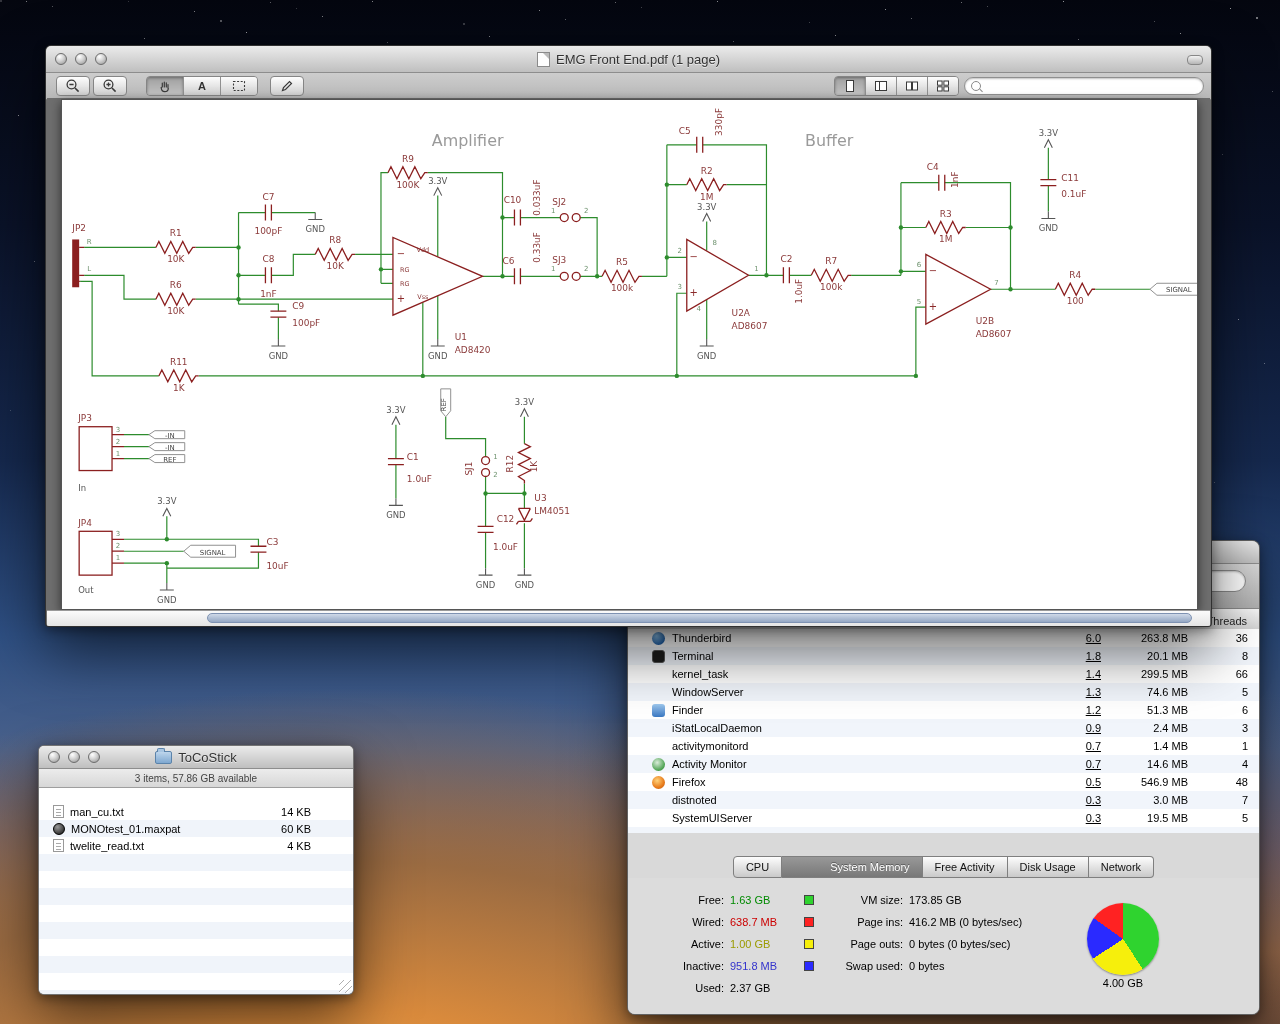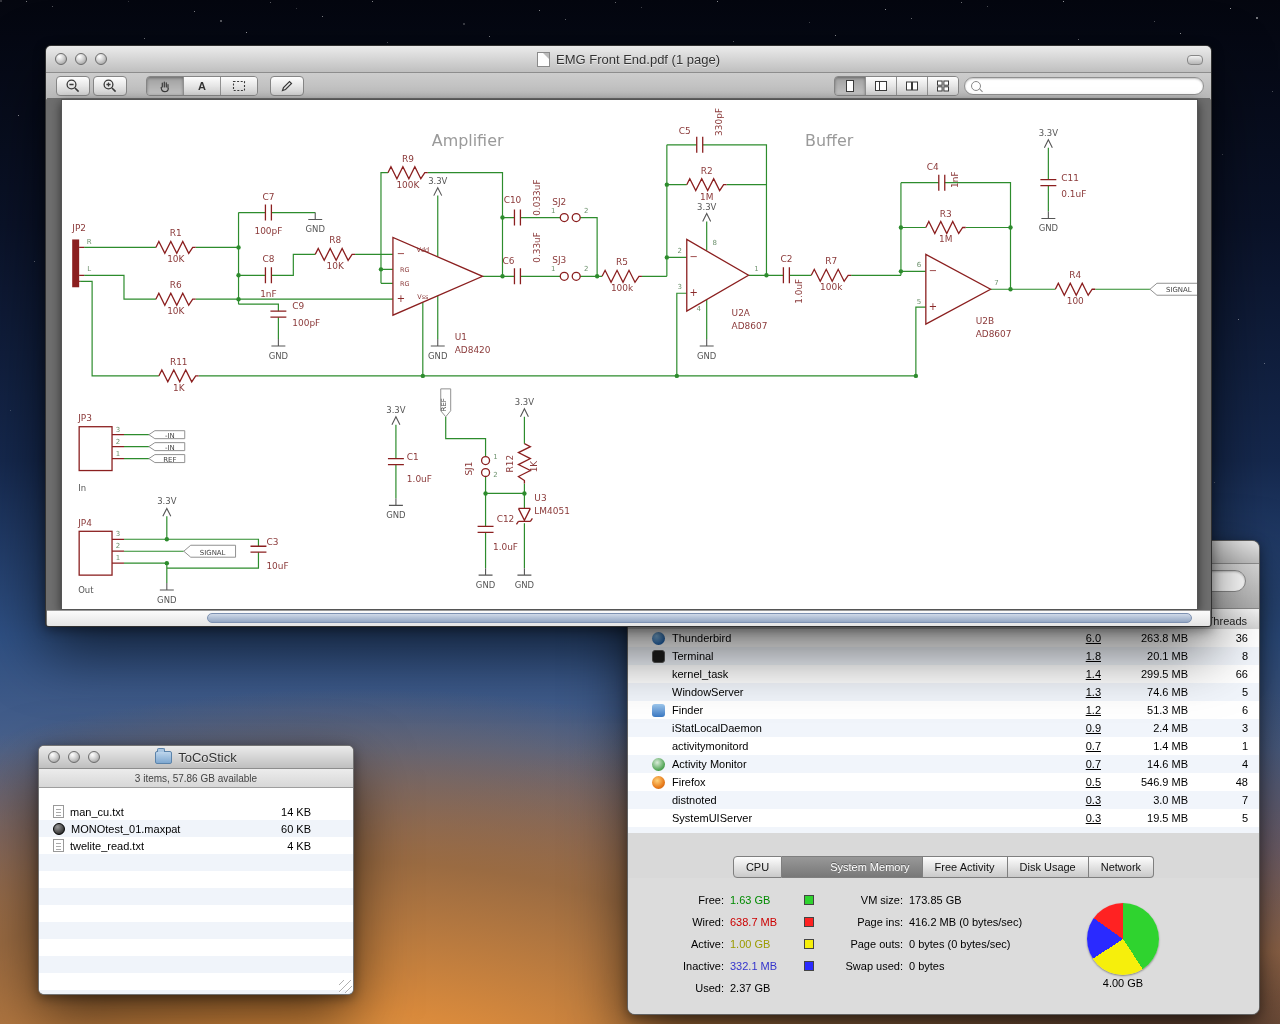--- a/index.html
+++ b/index.html
@@ -355,21 +355,21 @@
             <span class="mval" style="color: rgb(204, 0, 0);">638.7 MB</span>
             <span class="msw" style="background: rgb(255, 34, 34);"></span>
           </div>
           <div class="mrow">
             <span class="mlab">Active:</span>
             <span class="mval" style="color: rgb(155, 155, 0);">1.00 GB</span>
             <span class="msw" style="background: rgb(246, 239, 12);"></span>
           </div>
           <div class="mrow">
             <span class="mlab">Inactive:</span>
-            <span class="mval" style="color: rgb(51, 51, 204);">332.1 MB</span>
+            <span class="mval" style="color: rgb(51, 51, 204);">951.8 MB</span>
             <span class="msw" style="background: rgb(42, 42, 255);"></span>
           </div>
           <div class="mrow">
             <span class="mlab">Used:</span>
             <span class="mval" style="color: rgb(0, 0, 0);">2.37 GB</span>
           </div>
         </div>
       <div id="mem-mid">
           <div class="srow">
             <span class="slab">VM size:</span>

